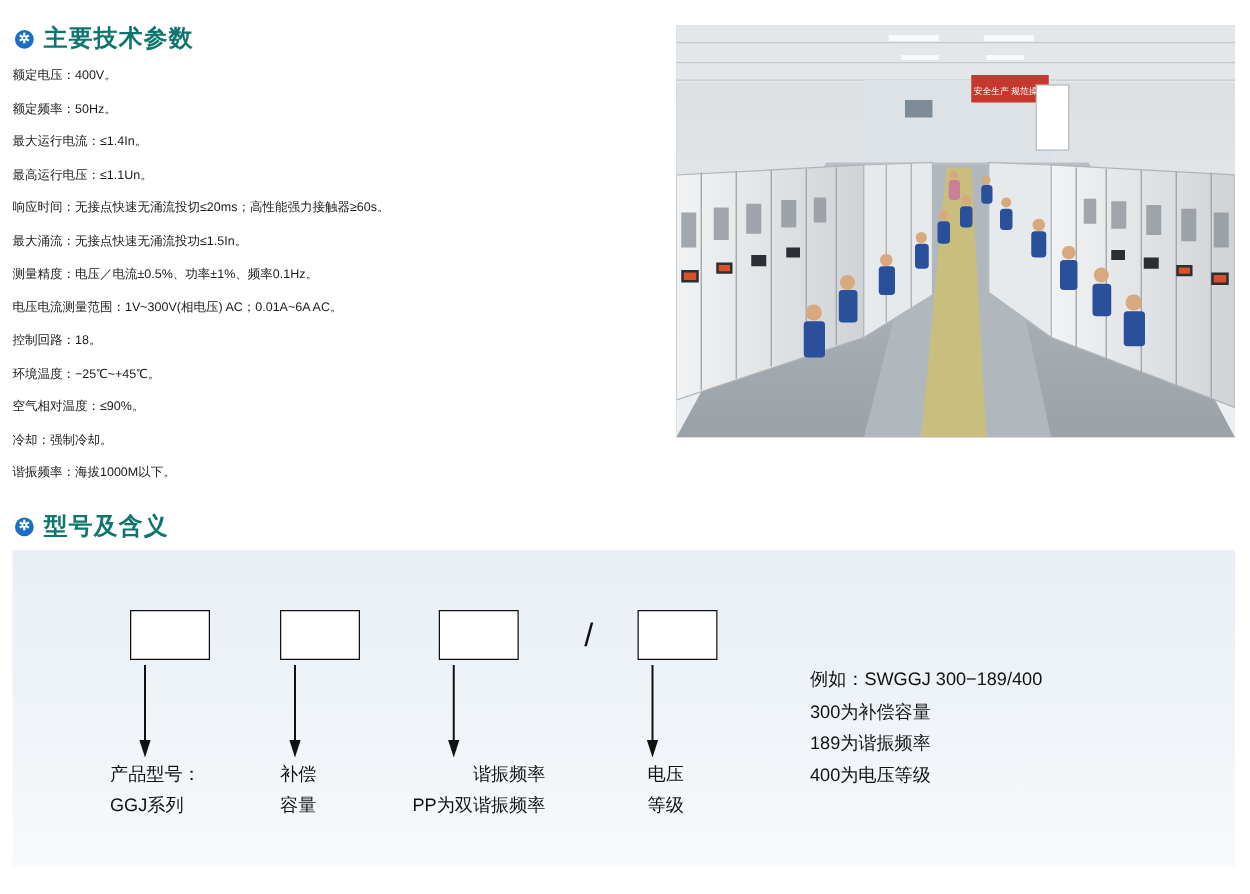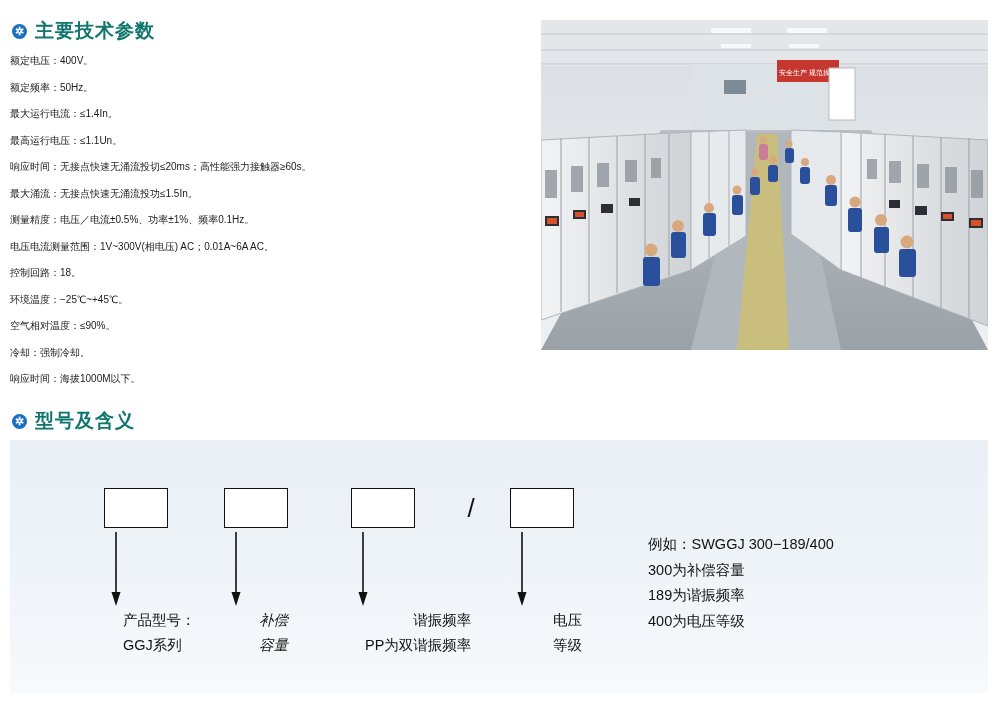--- a/index.html
+++ b/index.html
@@ -115,24 +115,23 @@
   #arrow-2 { left: 220px; top: 92px; }
   #arrow-3 { left: 347px; top: 92px; }
   #arrow-4 { left: 506px; top: 92px; }
 
   .caption {
     position: absolute;
     font-size: 14.5px;
     line-height: 25px;
     color: #111111;
     white-space: nowrap;
-    margin-left: 35px;
   }
   #cap-1 { left: 78px;  top: 168px; }
-  #cap-2 { left: 214px; top: 168px; font-style: italic; }
+  #cap-2 { left: 214px; top: 168px; }
   #cap-3 { left: 320px; top: 168px; text-align: right; }
   #cap-4 { left: 508px; top: 168px; }
 
   #example-block {
     position: absolute;
     left: 638px;
     top: 92px;
   }
   #example-block .ex-line {
     font-size: 14.5px;
@@ -155,21 +154,21 @@
   <div class="spec-line">最大运行电流：≤1.4In。</div>
   <div class="spec-line">最高运行电压：≤1.1Un。</div>
   <div class="spec-line">响应时间：无接点快速无涌流投切≤20ms；高性能强力接触器≥60s。</div>
   <div class="spec-line">最大涌流：无接点快速无涌流投功≤1.5In。</div>
   <div class="spec-line">测量精度：电压／电流±0.5%、功率±1%、频率0.1Hz。</div>
   <div class="spec-line">电压电流测量范围：1V~300V(相电压) AC；0.01A~6A AC。</div>
   <div class="spec-line">控制回路：18。</div>
   <div class="spec-line">环境温度：−25℃~+45℃。</div>
   <div class="spec-line">空气相对温度：≤90%。</div>
   <div class="spec-line">冷却：强制冷却。</div>
-  <div class="spec-line">响应时间：海拔1000M以下。</div>
+  <div class="spec-line">谐振频率：海拔1000M以下。</div>
 </div>
 
 <div id="photo">
   <svg width="447" height="330" viewBox="0 0 447 330" xmlns="http://www.w3.org/2000/svg">
     <defs>
       <linearGradient id="ceil" x1="0" y1="0" x2="0" y2="1">
         <stop offset="0%" stop-color="#d9dde1"></stop>
         <stop offset="100%" stop-color="#eef1f3"></stop>
       </linearGradient>
       <linearGradient id="floorg" x1="0" y1="0" x2="0" y2="1">

